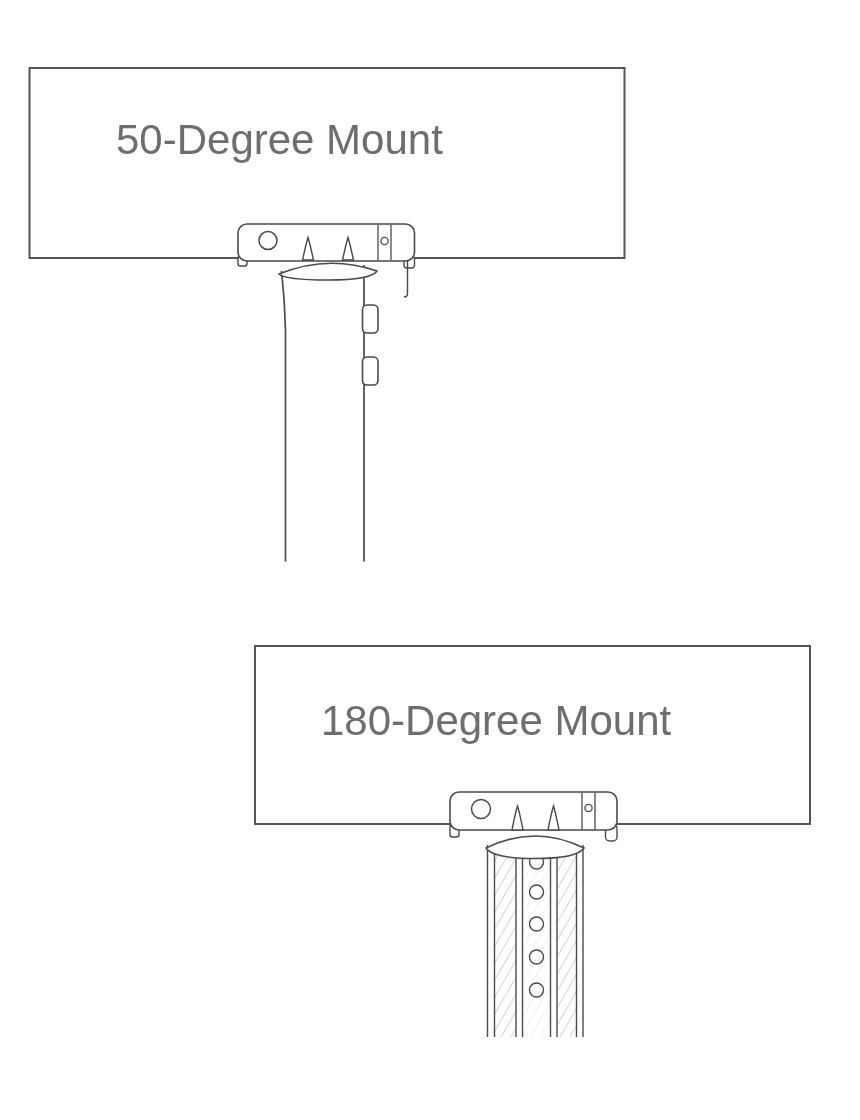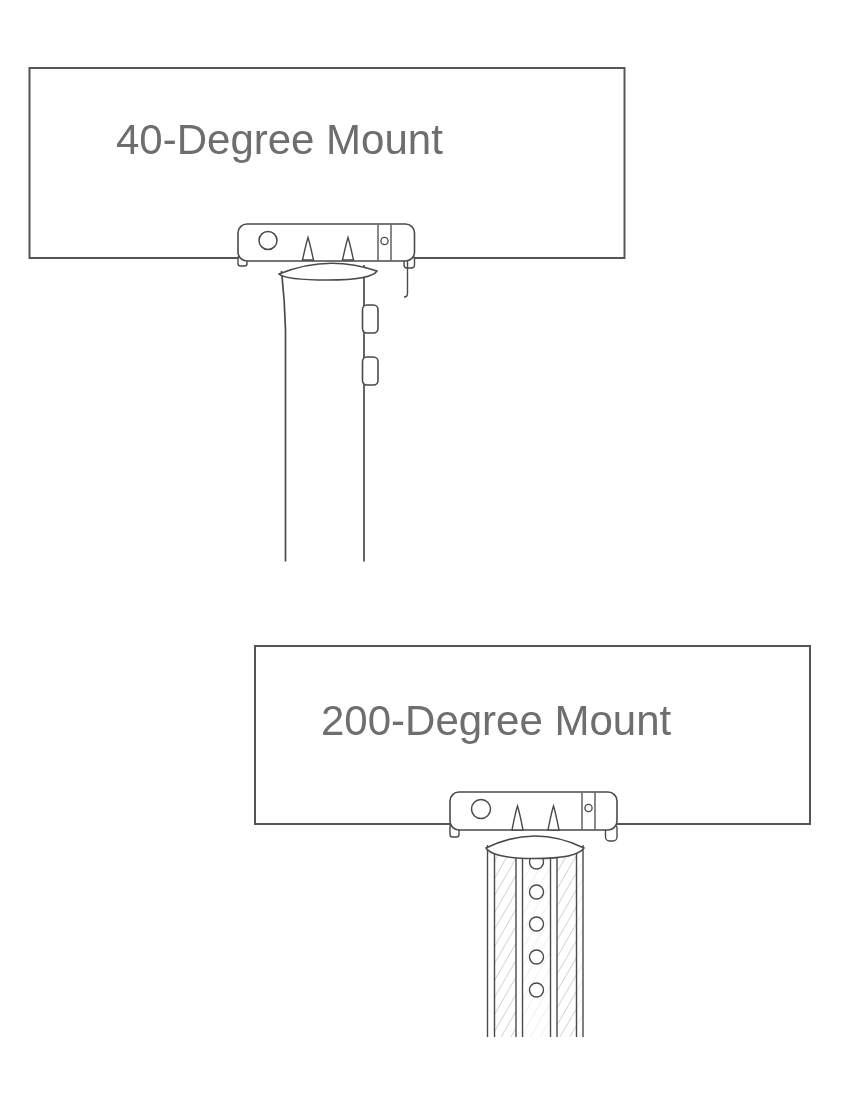--- a/index.html
+++ b/index.html
@@ -102,16 +102,16 @@
           <circle cx="536.5" cy="924" r="7" fill="#ffffff"></circle>
           <circle cx="536.5" cy="957" r="7" fill="#ffffff"></circle>
           <circle cx="536.5" cy="990" r="7" fill="#ffffff"></circle>
         </g>
       </g>
 
       <path d="M486,848 Q535,824 584,848 Q577,858.5 535,858.5 Q493,858.5 486,848 Z" fill="#ffffff" stroke-width="1.5"></path>
     </g>
   </svg>
 
-  <div class="mount-label" id="label-90">40-Degree Mount</div>
+  <div class="mount-label" id="label-90">50-Degree Mount</div>
 
-  <div class="mount-label" id="label-180">200-Degree Mount</div>
+  <div class="mount-label" id="label-180">180-Degree Mount</div>
 </div>
 
 </body></html>

